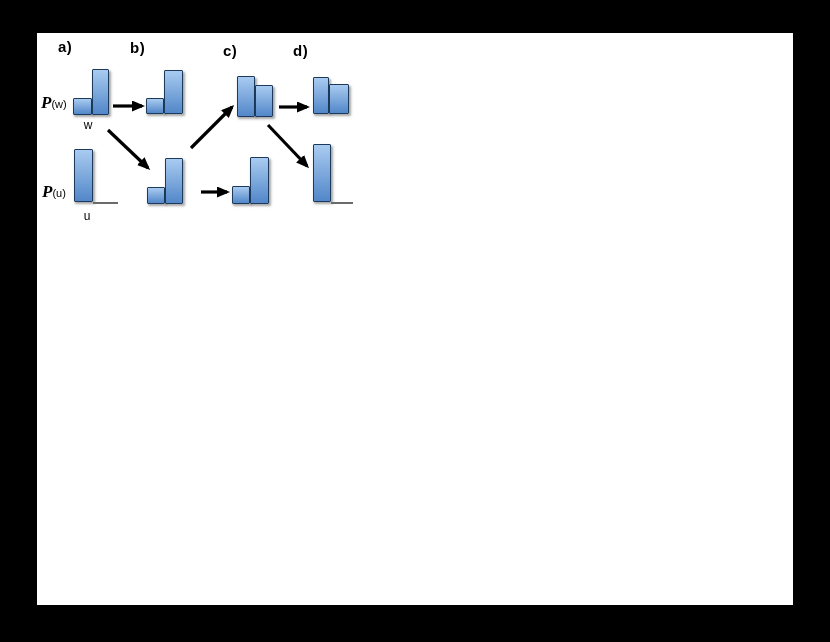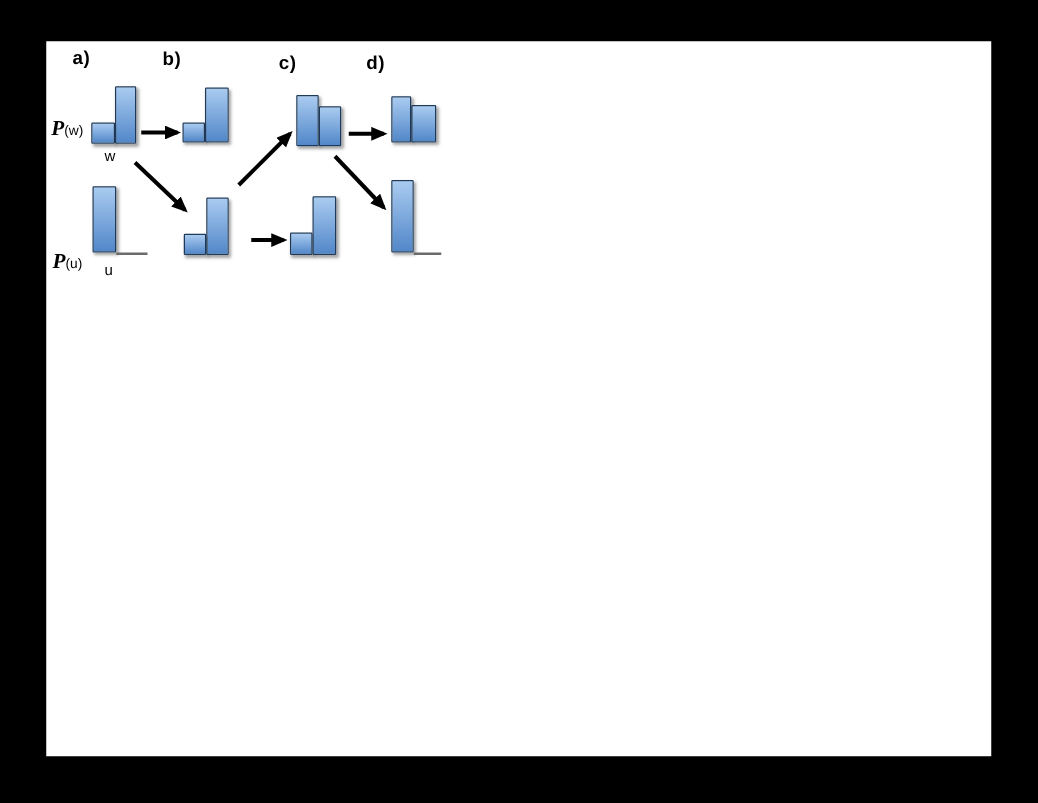--- a/index.html
+++ b/index.html
@@ -67,21 +67,21 @@
 </style>
 </head>
 <body style="background: rgb(0, 0, 0);">
 
 <div id="canvas">
     <div class="col-label" style="left: 21px; top: 5px;">a)</div>
     <div class="col-label" style="left: 93px; top: 6px;">b)</div>
     <div class="col-label" style="left: 186px; top: 9px;">c)</div>
     <div class="col-label" style="left: 256px; top: 9px;">d)</div>
     <div class="dist-label" style="left: 4px; top: 60px;"><span class="script-p">P</span><span class="dist-arg">(w)</span></div>
-    <div class="dist-label" style="left: 5px; top: 166px;"><span class="script-p">P</span><span class="dist-arg">(u)</span></div>
+    <div class="dist-label" style="left: 5px; top: 149px;"><span class="script-p">P</span><span class="dist-arg">(u)</span></div>
     <div class="axis-label" style="left: 51px; top: 85px;">w</div>
     <div class="axis-label" style="left: 50px; top: 176px;">u</div>
     <div class="bar" style="left: 36px; top: 65px; width: 19px; height: 17px;"></div>
     <div class="bar" style="left: 55px; top: 36px; width: 17px; height: 46px;"></div>
     <div class="bar" style="left: 109px; top: 65px; width: 18px; height: 16px;"></div>
     <div class="bar" style="left: 127px; top: 37px; width: 19px; height: 44px;"></div>
     <div class="bar" style="left: 200px; top: 43px; width: 18px; height: 41px;"></div>
     <div class="bar" style="left: 218px; top: 52px; width: 18px; height: 32px;"></div>
     <div class="bar" style="left: 276px; top: 44px; width: 16px; height: 37px;"></div>
     <div class="bar" style="left: 292px; top: 51px; width: 20px; height: 30px;"></div>

